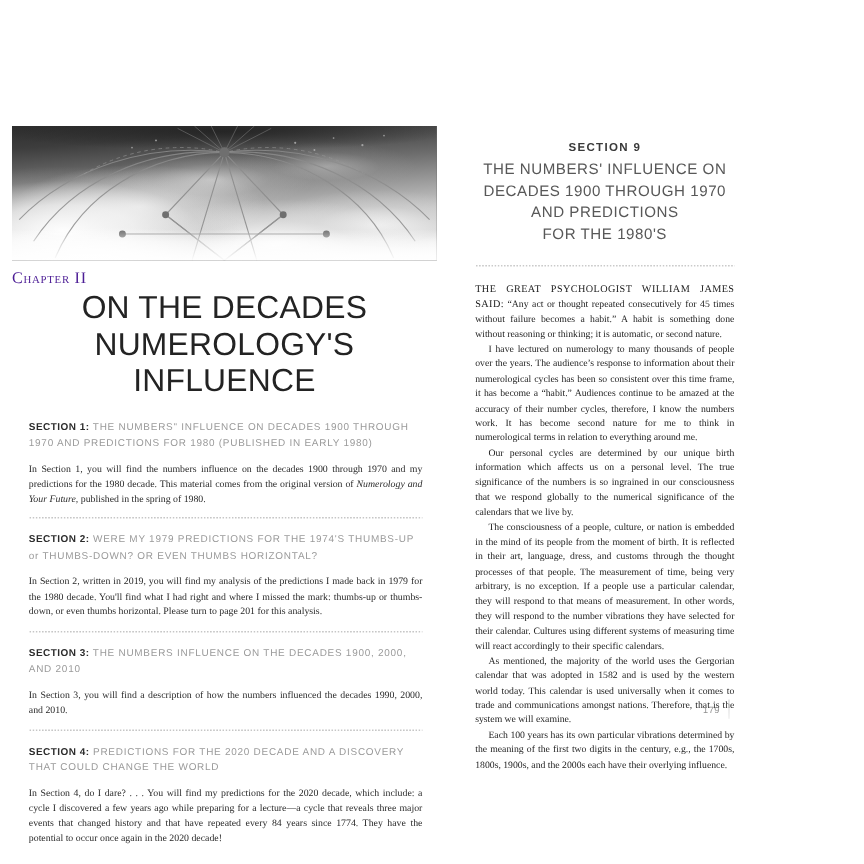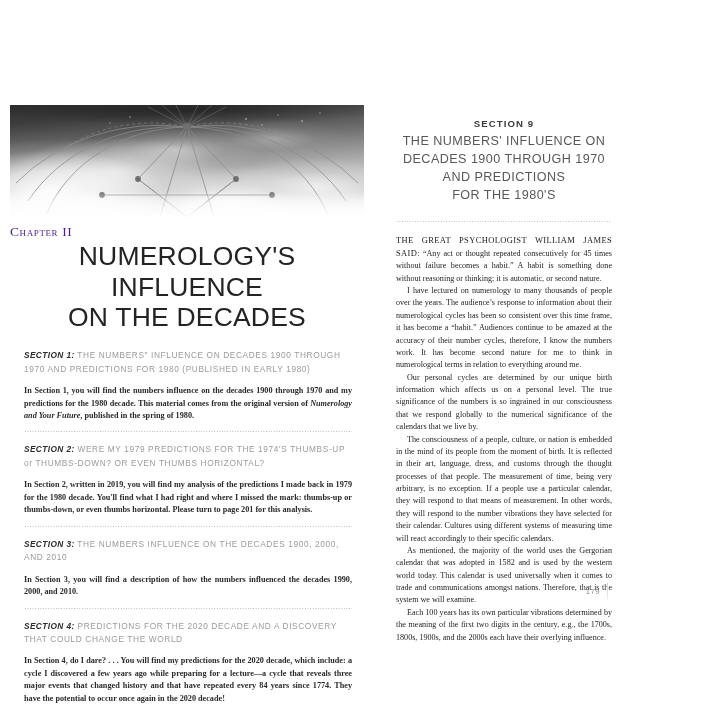--- a/index.html
+++ b/index.html
@@ -95,31 +95,29 @@
     font-family: "Liberation Sans", sans-serif;
     font-size: 8.3px;
     line-height: 1.62;
     letter-spacing: 0.62px;
     color: #9a9a9a;
   }
   .section-heading .sec-num {
     font-weight: 700;
     color: #2c2c2c;
     letter-spacing: 0.4px;
-    font-style: italic;
   }
 
   .section-body {
     margin-top: 9px;
     font-family: "Liberation Serif", serif;
     font-size: 8.2px;
     line-height: 1.52;
     color: #2a2a2a;
     text-align: justify;
-    font-weight: bold;
   }
   .section-body em { font-style: italic; }
 
   .dotted-rule {
     margin: 9px 0 11px 0;
     height: 1px;
     background-image: radial-gradient(circle, #b8b8b8 0.5px, rgba(255,255,255,0) 0.6px);
     background-size: 2.6px 1px;
     background-repeat: repeat-x;
   }
@@ -256,22 +254,22 @@
           <circle cx="100" cy="18" r="0.7"></circle>
         </g>
       </svg>
 
       <div class="hero-fade-bottom"></div>
     </div>
 
     <div class="chapter-label">Chapter II</div>
 
     <div class="chapter-title">
+      <div>ON THE DECADES</div>
       <div>NUMEROLOGY'S INFLUENCE</div>
-      <div>ON THE DECADES</div>
     </div>
 
     <div class="sections">
 
       <div class="section-block">
         <div class="section-heading">
           <span class="sec-num">SECTION 1:</span>
           <span>THE NUMBERS" INFLUENCE ON DECADES 1900 THROUGH 1970 AND PREDICTIONS FOR 1980 (PUBLISHED IN EARLY 1980)</span>
         </div>
         <div class="section-body"><span>In Section 1, you will find the numbers influence on the decades 1900 through 1970 and my predictions for the 1980 decade. This material comes from the original version of </span><em>Numerology and Your Future</em><span>, published in the spring of 1980.</span></div>

